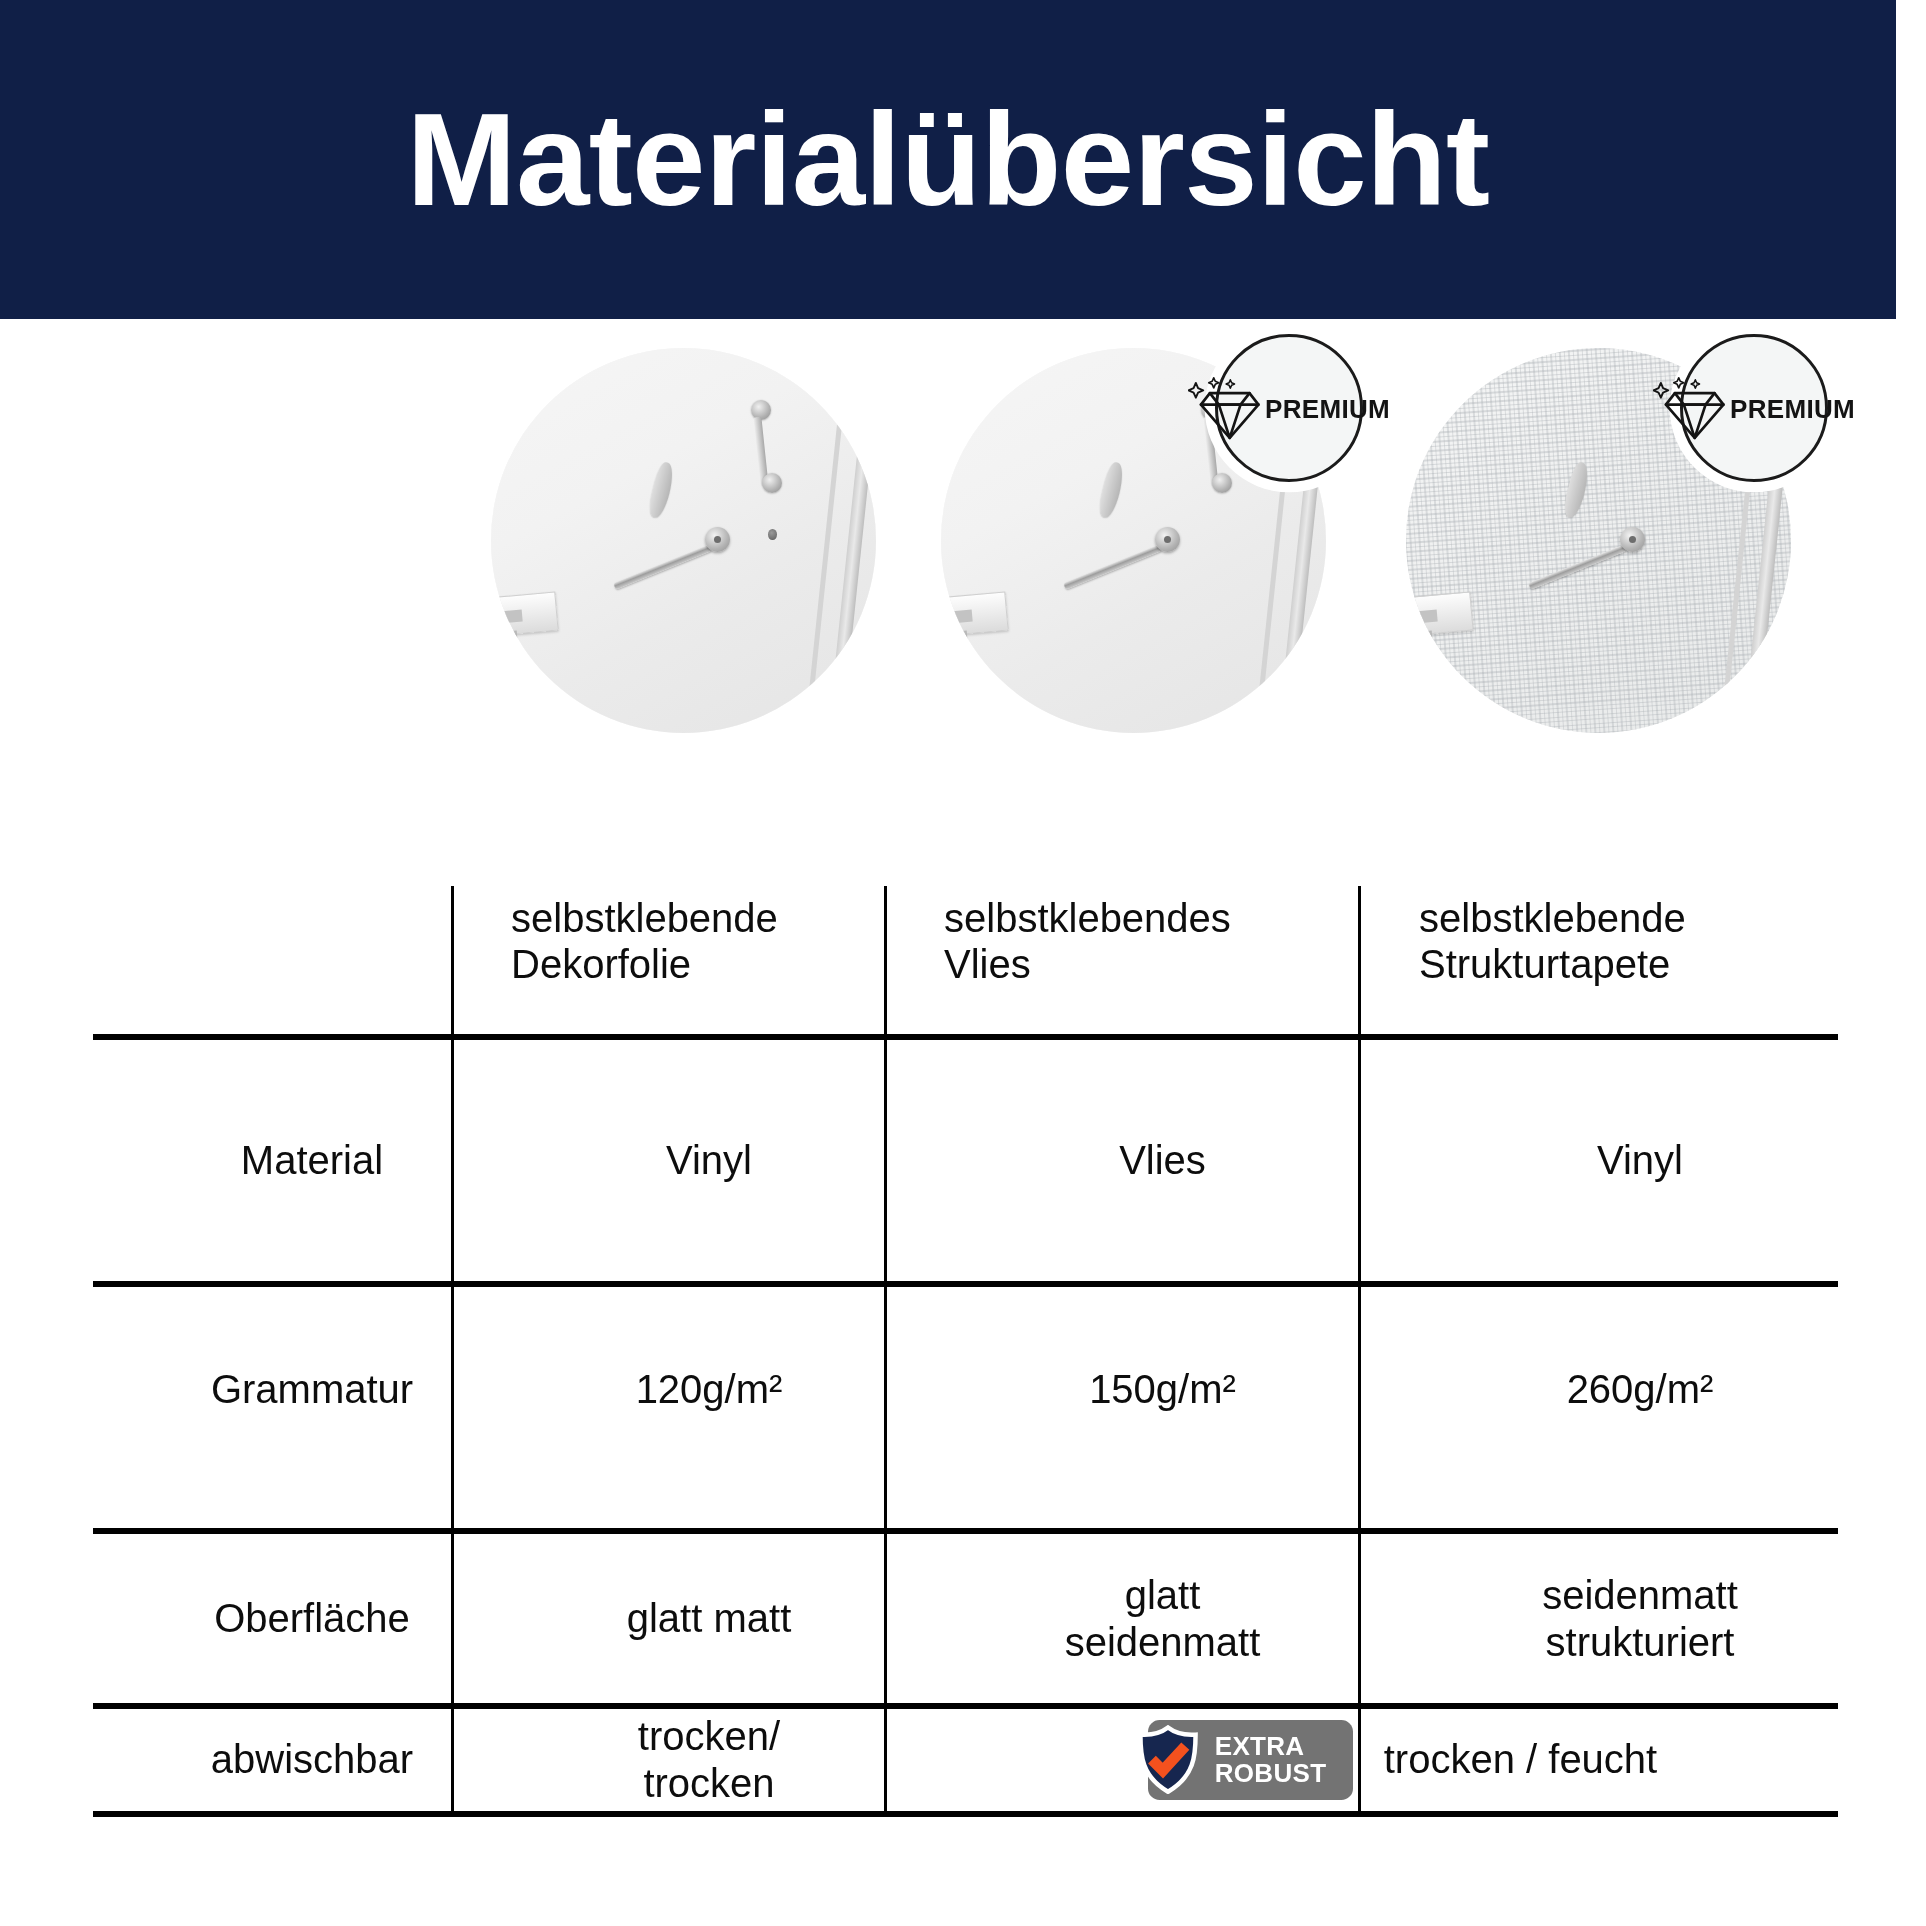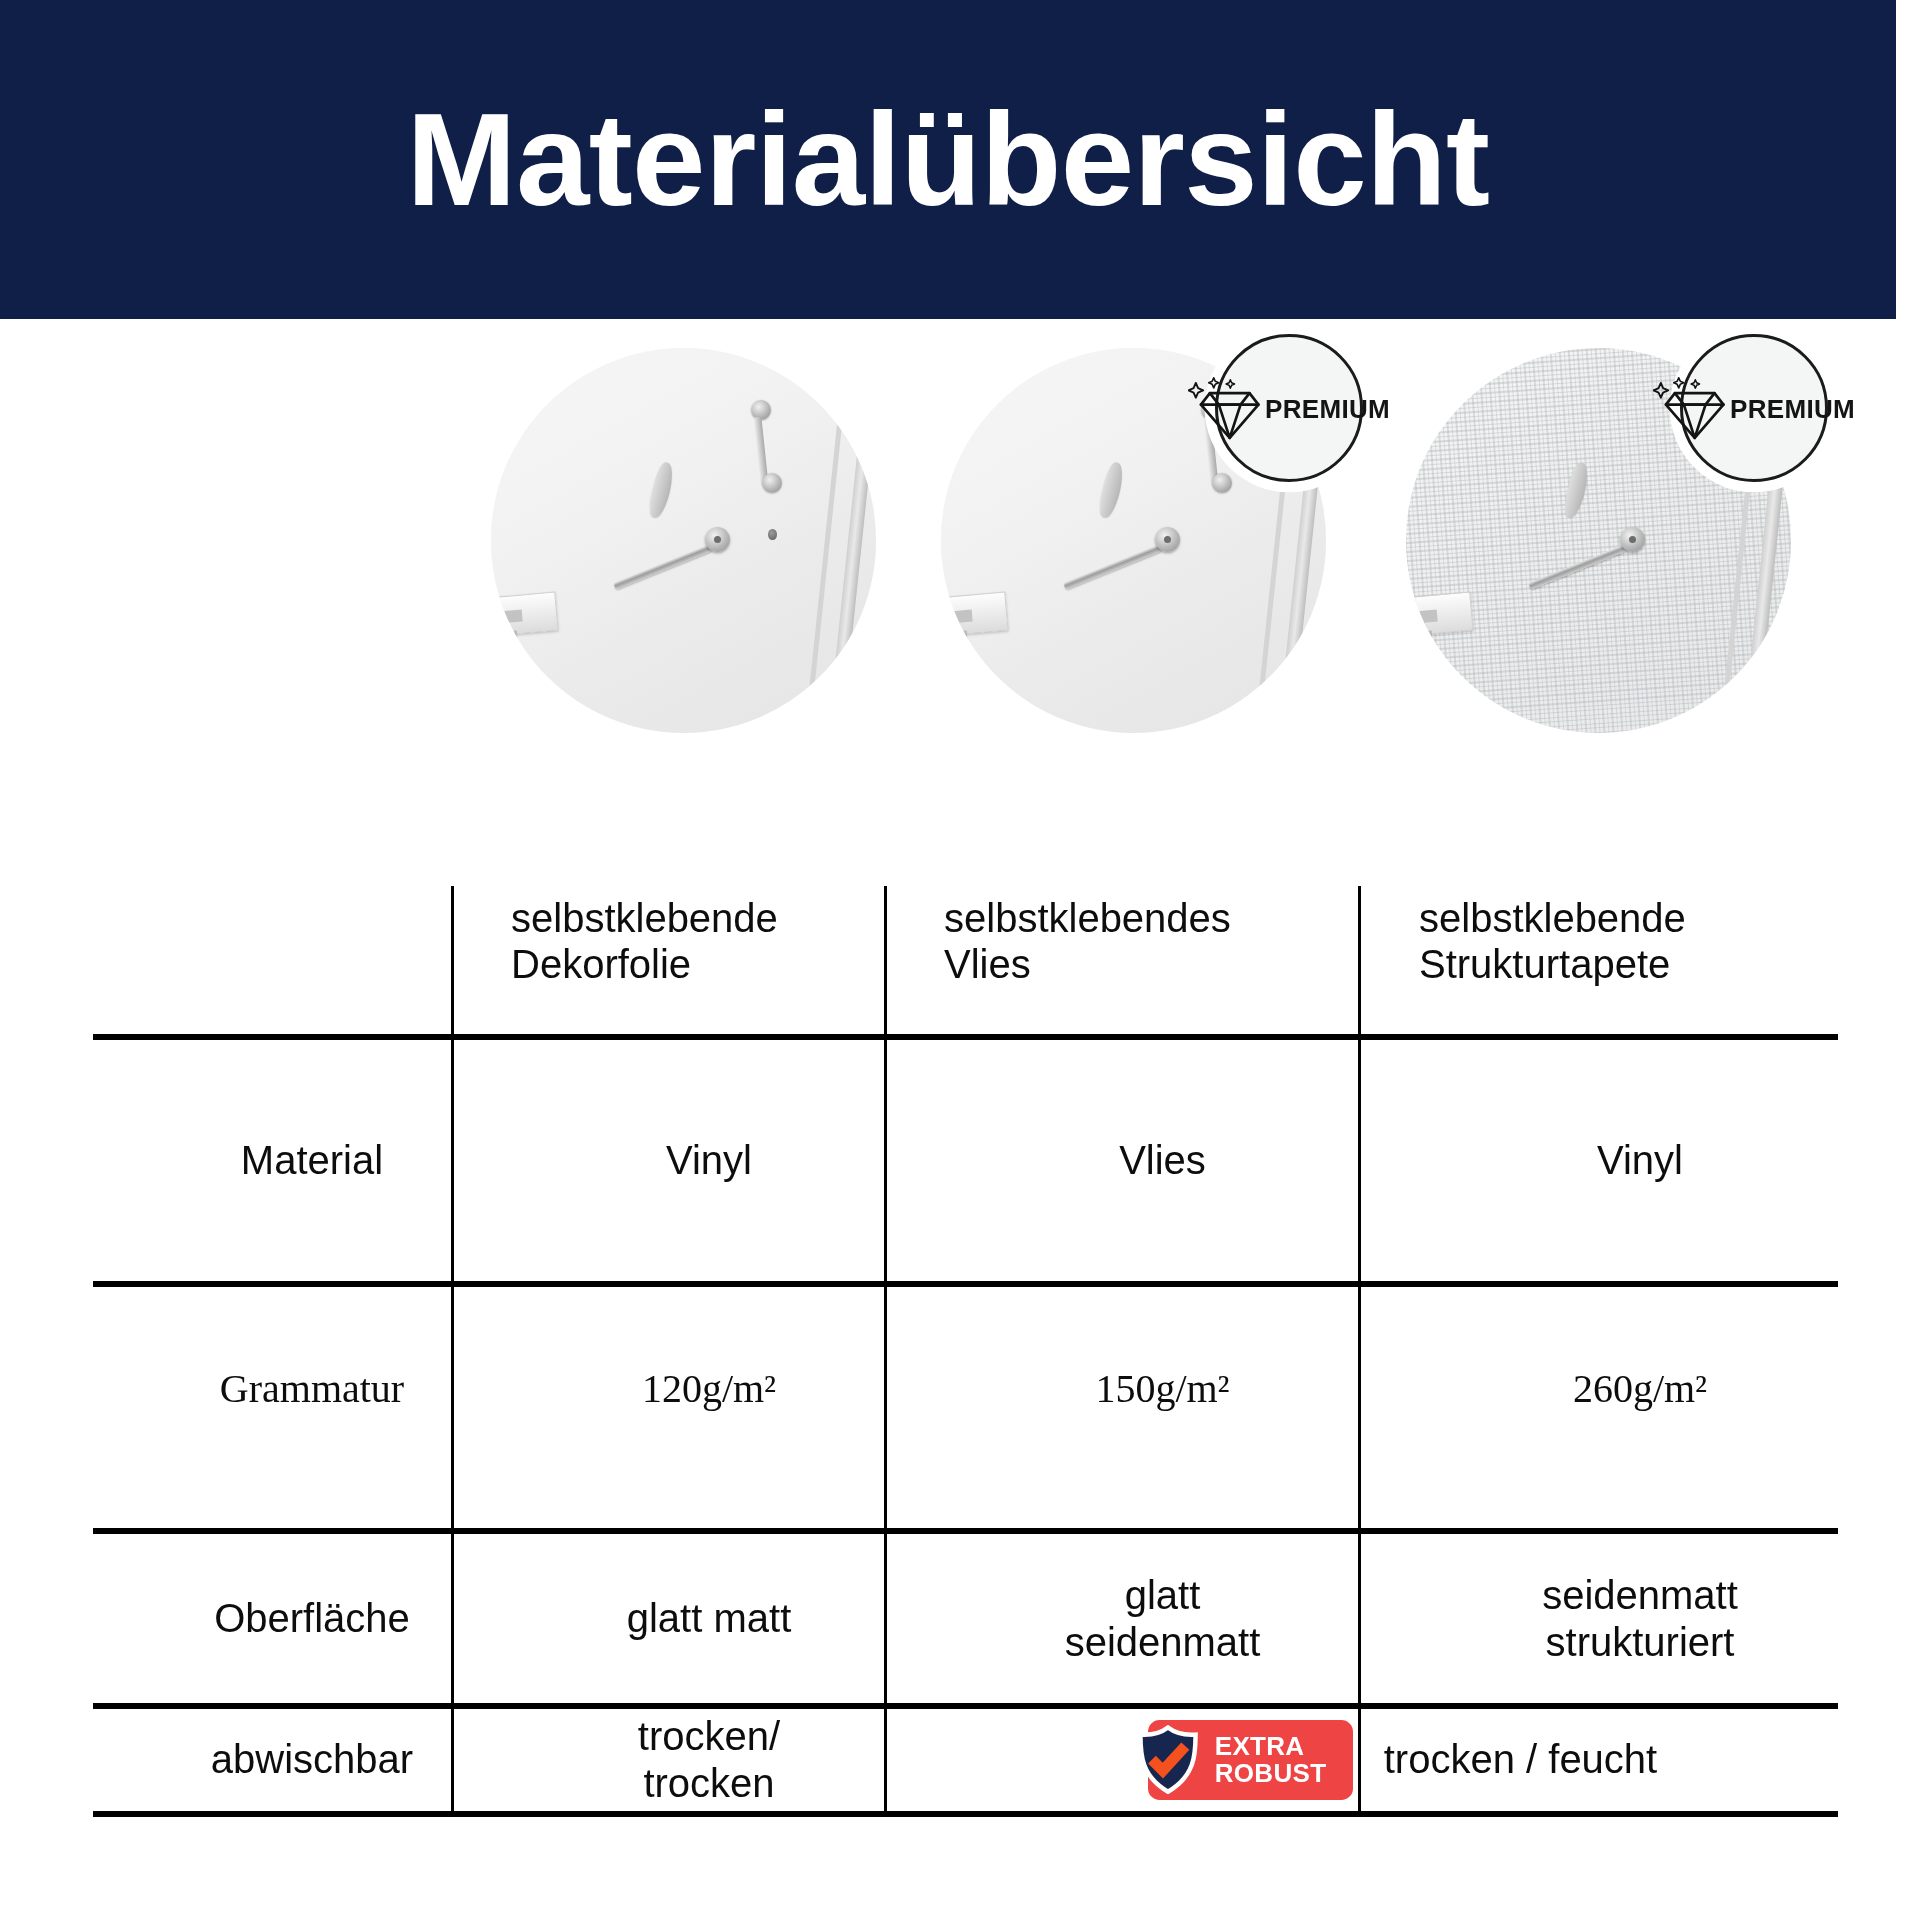--- a/index.html
+++ b/index.html
@@ -173,38 +173,38 @@
     text-align:center;
     font-size:40px; color:#0d0d0d; line-height:1.16;
     padding:0 17px;
     margin-left:40px;
   }
   .cell.lbl { justify-content:center; }
 
   
   .r0 { top:0;    height:148px; }
   .r1 { top:153px; height:242px; }
-  .r2 { top:401px; height:205px;font-family:Liberation Serif, serif; }
+  .r2 { top:401px; height:205px; }
   .r3 { top:648px; height:169px; }
   .r4 { top:822px; height:103px; }
 
   .cA { left:0;      width:358px; }
   .cB { left:361px;  width:430px; }
   .cC { left:794px; width:471px; }
   .cD { left:1269px; width:476px; }
   .cCD { left:794px; width:951px; }
 
   .hdr { align-items:flex-start; padding-top:9px; justify-content:flex-start; text-align:left; }
   .hdr span { display:block; }
 
   
   .robust-row { display:flex; align-items:center; justify-content:center; gap:31px; width:100%; }
   .robust-badge {
     position:relative;
-    background:#ef4444;
+    background:#737373;
     border-radius:11.6px;
     height:80px; width:205px;
     display:flex; align-items:center;
     padding-left:67px;
     flex:0 0 auto;
   }
   .robust-shield {
     position:absolute; left:-14px; top:5.1px;
     width:68px; height:69px;
   }

